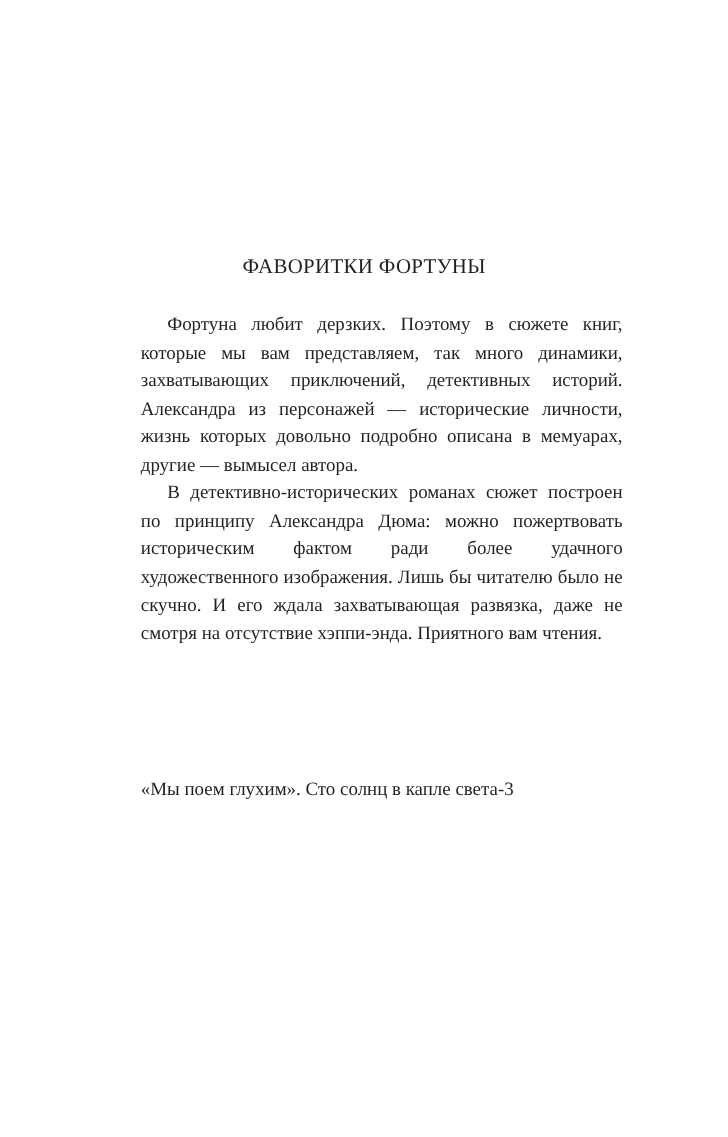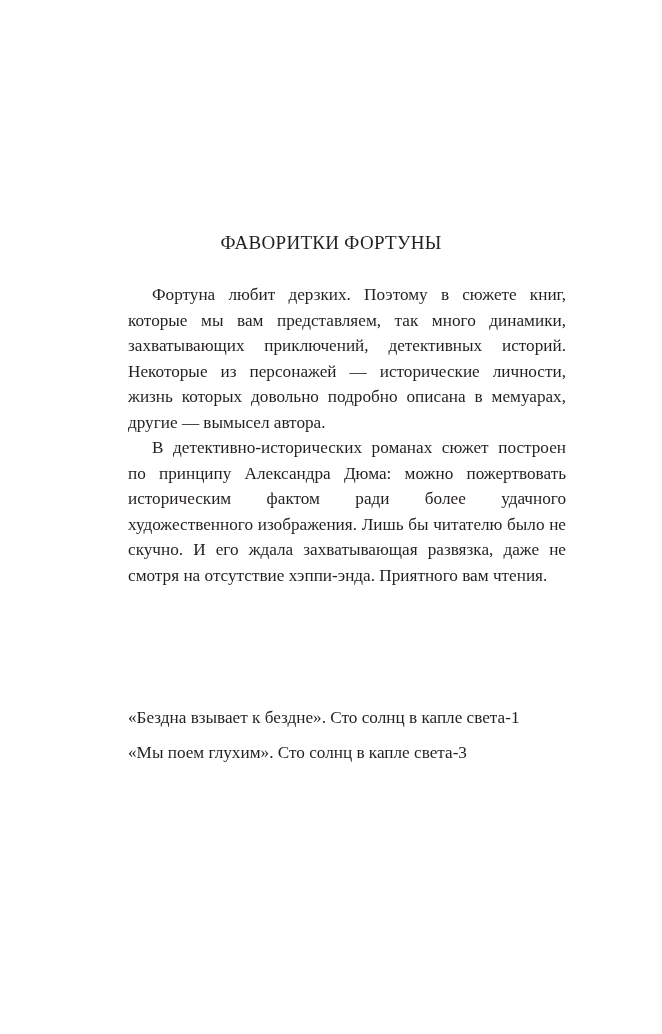--- a/index.html
+++ b/index.html
@@ -60,21 +60,20 @@
       white-space: nowrap;
     }
   </style>
 </head>
 <body>
 
 <div class="page">
   <div class="title">ФАВОРИТКИ ФОРТУНЫ</div>
 
   <div class="body-text">
-    <p class="para">Фортуна любит дерзких. Поэтому в сюжете книг, которые мы вам представляем, так много динамики, захватывающих приключений, детективных историй. Некоторые из персонажей — исторические личности, жизнь которых довольно подробно описана в мемуарах, другие — вымысел автора.</p>
+    <p class="para">Фортуна любит дерзких. Поэтому в сюжете книг, которые мы вам представляем, так много динамики, захватывающих приключений, детективных историй. Александра из персонажей — исторические личности, жизнь которых довольно подробно описана в мемуарах, другие — вымысел автора.</p>
     <p class="para">В детективно-исторических романах сюжет построен по принципу Александра Дюма: можно пожертвовать историческим фактом ради более удачного художественного изображения. Лишь бы читателю было не скучно. И его ждала захватывающая развязка, даже не смотря на отсутствие хэппи-энда. Приятного вам чтения.</p>
   </div>
 
   <div class="series">
-    <div class="series-item">«Бездна взывает к бездне». Сто солнц в капле света-1</div>
     <div class="series-item">«Мы поем глухим». Сто солнц в капле света-3</div>
   </div>
 </div>
 
 </body></html>

